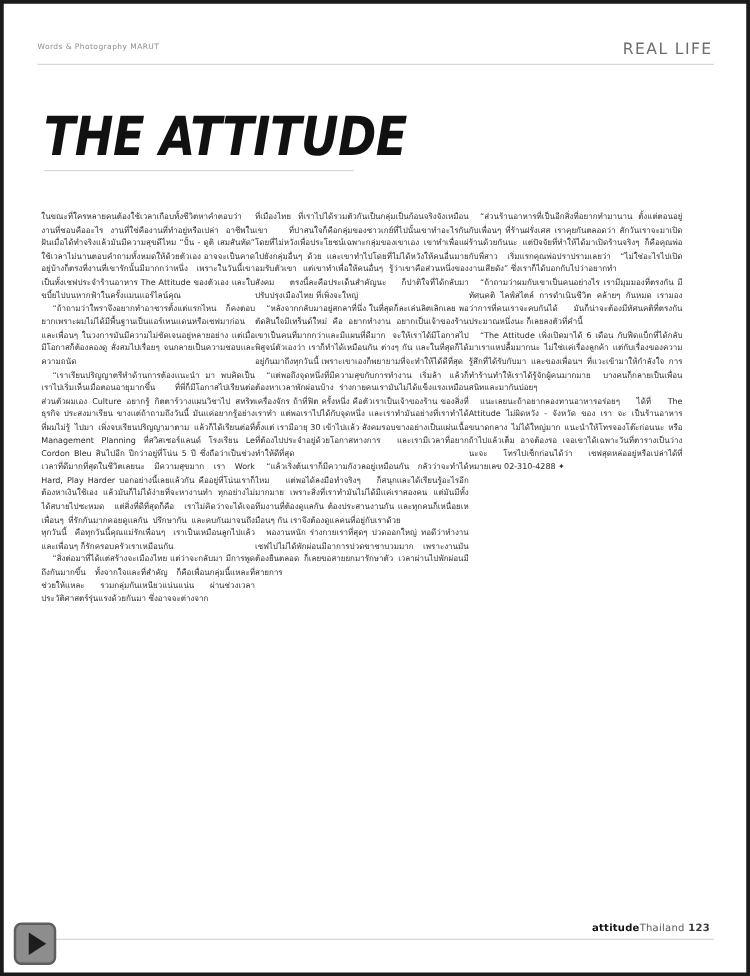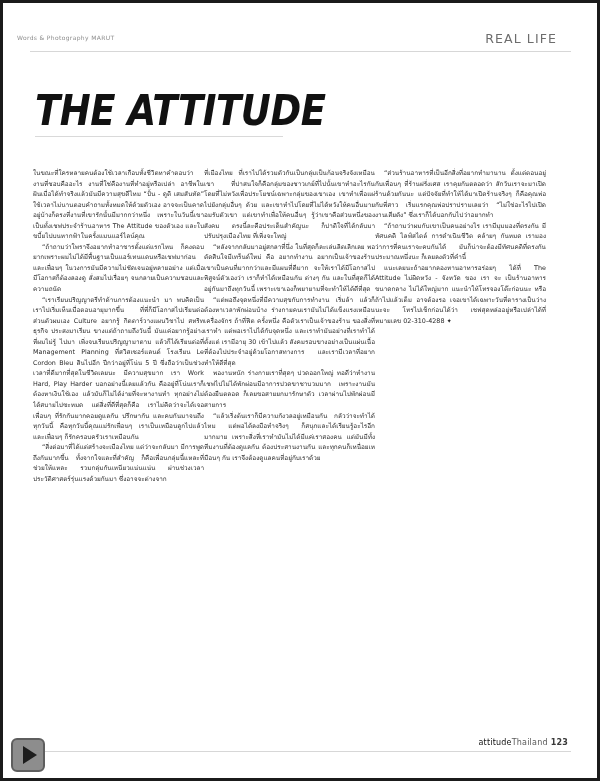--- a/index.html
+++ b/index.html
@@ -39,21 +39,21 @@
     left: 3px;
     top: 3px;
     width: 594px;
     height: 775px;
     background: #ffffff;
   }
 
   
   #runhead {
     position: absolute;
-    left: 14px;
+    left: 27px;
     top: 28px;
     width: 540px;
     height: 19px;
   }
   #byline {
     position: absolute;
     left: 0;
     top: 3px;
     font-size: 6px;
     letter-spacing: 0.35px;
@@ -156,21 +156,21 @@
   #folio {
     position: absolute;
     right: 29px;
     top: 735px;
     font-size: 8px;
     letter-spacing: 0.2px;
     color: #3a3a3a;
     white-space: nowrap;
   }
   #folio .brand {
-    font-weight: 400;
+    font-weight: 700;
     color: #111111;
     text-align: center;
   }
   #folio .country {
     font-weight: 400;
     color: #5a5a5a;
   }
   #folio .pageno {
     font-weight: 700;
     color: #3a3a3a;
@@ -228,27 +228,28 @@
         <p>ในขณะที่ใครหลายคนต้องใช้เวลาเกือบทั้งชีวิตหาคำตอบว่า งานที่ชอบคืออะไร งานที่ใช่คืองานที่ทำอยู่หรือเปล่า อาชีพในฝันเมื่อได้ทำจริงแล้วมันมีความสุขดีไหม “ปั้น - ดูติ เสมสันทัด” ใช้เวลาไม่นานตอบคำถามทั้งหมดให้ด้วยตัวเอง อาจจะเป็นคาดอยู่บ้างก็ตรงที่งานที่เขารักนั้นมีมากกว่าหนึ่ง เพราะในวันนี้เขาเป็นทั้งเชฟประจำร้านอาหาร The Attitude ของตัวเอง และใบขบี้ยไปบนหากฟ้าในครั้งแมนแอร์ไลน์คุณ</p>
         <p class="indent">“ถ้าถามว่าใพราจึงอยากทำอาชารตั้งแต่แรกไหน ก็คงตอบยากเพราะผมไม่ได้มีพื้นฐานเป็นแอร์เทนแดนหรือเชฟมาก่อน และเพื่อนๆ ในวงการมันมีความไม่ชัดเจนอยู่หลายอย่าง แต่เมื่อมีโอกาสก็ต้องลองดู สั่งสมไปเรื่อยๆ จนกลายเป็นความชอบและความถนัด</p>
         <p class="indent">“เราเรียนปริญญาตรีทำด้านการต้องแนะนำ มา พบคิดเป็นเราไปเริ่มเห็นเมื่อตอนอายุมากขึ้น ที่พี่ก็มีโอกาสไปเรียนต่อ ส่วนตัวผมเอง Culture อยากรู้ กิตตาร์วางแผนวิชาไป สทริทธุรกิจ ประสงมาเรียน ขางแต่ถ้าถามถึงวันนี้ มันแค่อยากรู้อย่างที่ผมไม่รู้ ไปมา เพิ่งจบเรียนปริญญามาตาม แล้วก็ได้เรียนต่อที่ Management Planning ที่สวิสเซอร์แลนด์ โรงเรียน Le Cordon Bleu สินไปอีก ปีกว่าอยู่ที่โน่น 5 ปี ซึ่งถือว่าเป็นช่วงเวลาที่ดีมากที่สุดในชีวิตเลยนะ มีความสุขมาก เรา Work Hard, Play Harder บอกอย่างนี้เลยแล้วกัน คืออยู่ที่โน่นเราก็ต้องหาเงินใช้เอง แล้วมันก็ไม่ได้ง่ายที่จะหางานทำ ทุกอย่างไม่ได้สบายไปซะหมด แต่สิ่งที่ดีที่สุดก็คือ เราไม่คิดว่าจะได้เจอเพื่อนๆ ที่รักกันมากคอยดูแลกัน ปรึกษากัน และคบกันมาจนถึงทุกวันนี้ คือทุกวันนี้คุณแม่รักเพื่อนๆ เราเป็นเหมือนลูกไปแล้ว และเพื่อนๆ ก็รักครอบครัวเราเหมือนกัน</p>
         <p class="indent">“สิ่งต่อมาที่ได้แต่สร้างจะเมืองไทย แต่ว่าจะกลับมา มีการพูดถึงกันมากขึ้น ทั้งจากใจและที่สำคัญ ก็คือเพื่อนกลุ่มนี้แหละที่ช่วยให้แหละ รวมกลุ่มกันเหนียวแน่นแน่น ผ่านช่วงเวลาประวัติศาสตร์รุ่นแรงด้วยกันมา ซึ่งอาจจะต่างจาก</p>
       </div>
 
       <div class="column">
         <p>ที่เมืองไทย ที่เราไปได้รวมตัวกันเป็นกลุ่มเป็นก้อนจริงจังเหมือนเขา ที่ปาสนใจก็คือกลุ่มของชาวเกย์ที่ไปนั้นเขาทำอะไรกันโดยที่ไม่หวังเพื่อประโยชน์เฉพาะกลุ่มของเขาเอง เขาทำเพื่อแผ่ไปยังกลุ่มอื่นๆ ด้วย และเขาทำไปโดยที่ไม่ได้หวังให้คนอื่นมายอมรับตัวเขา แต่เขาทำเพื่อให้คนอื่นๆ รู้ว่าเขาคือส่วนหนึ่งของสังคม ตรงนี้ละคือประเด็นสำคัญนะ ก็ปาติใจที่ได้กลับมาปรับปรุงเมืองไทย ที่เพิ่งจะใหญ่</p>
         <p class="indent">“หลังจากกลับมาอยู่สกลาที่นึ่ง ในที่สุดก็ละเล่นลิตเลิกเลย พอตัดสินใจมีเทร็นด์ใหม่ คือ อยากทำงาน อยากเป็นเจ้าของร้าน เขาเป็นคนที่มากกว่าและมีแผนที่ดีมาก จะให้เราได้มีโอกาสไปพิสูจน์ตัวเองว่า เราก็ทำได้เหมือนกัน ต่างๆ กัน และในที่สุดก็ได้อยู่กันมาถึงทุกวันนี้ เพราะเขาเองก็พยายามที่จะทำให้ได้ดีที่สุด</p>
         <p class="indent">“แต่พอถึงจุดหนึ่งที่มีความสุขกับการทำงาน เริ่มล้า แล้วก็ต้องหาเวลาพักผ่อนบ้าง ร่างกายคนเรามันไม่ได้แข็งแรงเหมือนเครื่องจักร ถ้าที่ฟิต ครั้งหนึ่ง คือตัวเราเป็นเจ้าของร้าน ของสิ่งที่เราทำ แต่พอเราไปได้กับจุดหนึ่ง และเราทำมันอย่างที่เราทำได้ตั้งแต่ เรามีอายุ 30 เข้าไปแล้ว สังคมรอบขางอย่างเป็นแผ่นเนื้อ ที่ต้องไปประจำอยู่ด้วยโอกาสทางการ และเรามีเวลาที่อยากทำให้ดีที่สุด</p>
+        <p class="indent">“แล้วเริ่งต้นเราก็มีความกังวลอยู่เหมือนกัน กลัวว่าจะทำได้ไหม แต่พอได้ลงมือทำจริงๆ ก็สนุกและได้เรียนรู้อะไรอีกมากมาย เพราะสิ่งที่เราทำมันไม่ได้มีแค่เราสองคน แต่มันมีทั้งทีมงานที่ต้องดูแลกัน ต้องประสานงานกัน และทุกคนก็เหนื่อยเหมือนๆ กัน เราจึงต้องดูแลคนที่อยู่กับเราด้วย</p>
         <p class="indent">พองานหนัก ร่างกายเราที่สุดๆ ปวดออกใหญ่ ทอดีว่าทำงานเชฟไปไม่ได้พักผ่อนมีอาการปวดขาชาบวมมาก เพราะงานมันต้องยืนตลอด ก็เลยขอสายยกมารักษาตัว เวลาผ่านไปพักผ่อนมีสายการ</p>
-        <p class="indent">“แล้วเริ่งต้นเราก็มีความกังวลอยู่เหมือนกัน กลัวว่าจะทำได้ไหม แต่พอได้ลงมือทำจริงๆ ก็สนุกและได้เรียนรู้อะไรอีกมากมาย เพราะสิ่งที่เราทำมันไม่ได้มีแค่เราสองคน แต่มันมีทั้งทีมงานที่ต้องดูแลกัน ต้องประสานงานกัน และทุกคนก็เหนื่อยเหมือนๆ กัน เราจึงต้องดูแลคนที่อยู่กับเราด้วย</p>
       </div>
 
       <div class="column">
         <p class="indent">“ส่วนร้านอาหารที่เป็นอีกสิ่งที่อยากทำมานาน ตั้งแต่ตอนอยู่กับเพื่อนๆ ที่ร้านฝรั่งเศส เราคุยกันตลอดว่า สักวันเราจะมาเปิดร้านด้วยกันนะ แต่ปัจจัยที่ทำให้ได้มาเปิดร้านจริงๆ ก็คือคุณพ่อกับพี่สาว เริ่มแรกคุณพ่อปราปรามเลยว่า “ไม่ใช่อะไรไปเปิดงานเสียดัง” ซึ่งเราก็ได้บอกกับไปว่าอยากทำ</p>
         <p class="indent">“ถ้าถามว่าผมกับเขาเป็นคนอย่างไร เรามีมุมมองที่ตรงกัน มีทัศนคติ ไลฟ์สไตล์ การดำเนินชีวิต คล้ายๆ กันหมด เรามองว่าการที่คนเราจะคบกันได้ มันก็น่าจะต้องมีทัศนคติที่ตรงกันประมาณหนึ่งนะ ก็เลยลงตัวที่คำนี้</p>
+        <p class="indent">“The Attitude เพิ่งเปิดมาได้ 6 เดือน กับฟีดแบ็กที่ได้กลับมาเราแหปลื้มมากนะ ไม่ใช่แค่เรื่องลูกค้า แต่กับเรื่องของความรู้สึกที่ได้รับกับมา และของเพื่อนฯ ที่แวะเข้ามาให้กำลังใจ การทำร้านทำให้เราได้รู้จักผู้คนมากมาย บางคนก็กลายเป็นเพื่อนสนิทและมากันบ่อยๆ</p>
         <p class="indent">แนะเลยนะถ้าอยากลองทานอาหารอร่อยๆ ได้ที่ The Attitude ไม่ผิดหวัง - จังหวัด ของ เรา จะ เป็นร้านอาหารขนาดกลาง ไม่ได้ใหญ่มาก แนะนำให้โทรจองโต๊ะก่อนนะ หรือถ้าไปแล้วเต็ม อาจต้องรอ เจอเขาได้เฉพาะวันที่ตารางเป็นว่างนะจะ โทรไปเช็กก่อนได้ว่า เชฟสุดหล่ออยู่หรือเปล่าได้ที่หมายเลข 02-310-4288 ✦</p>
       </div>
 
     </div>
 
     <div id="footer-rule"></div>
     <div id="folio">
       <span class="brand">attitude</span><span class="country">Thailand</span><span class="pageno">123</span>
     </div>
 

